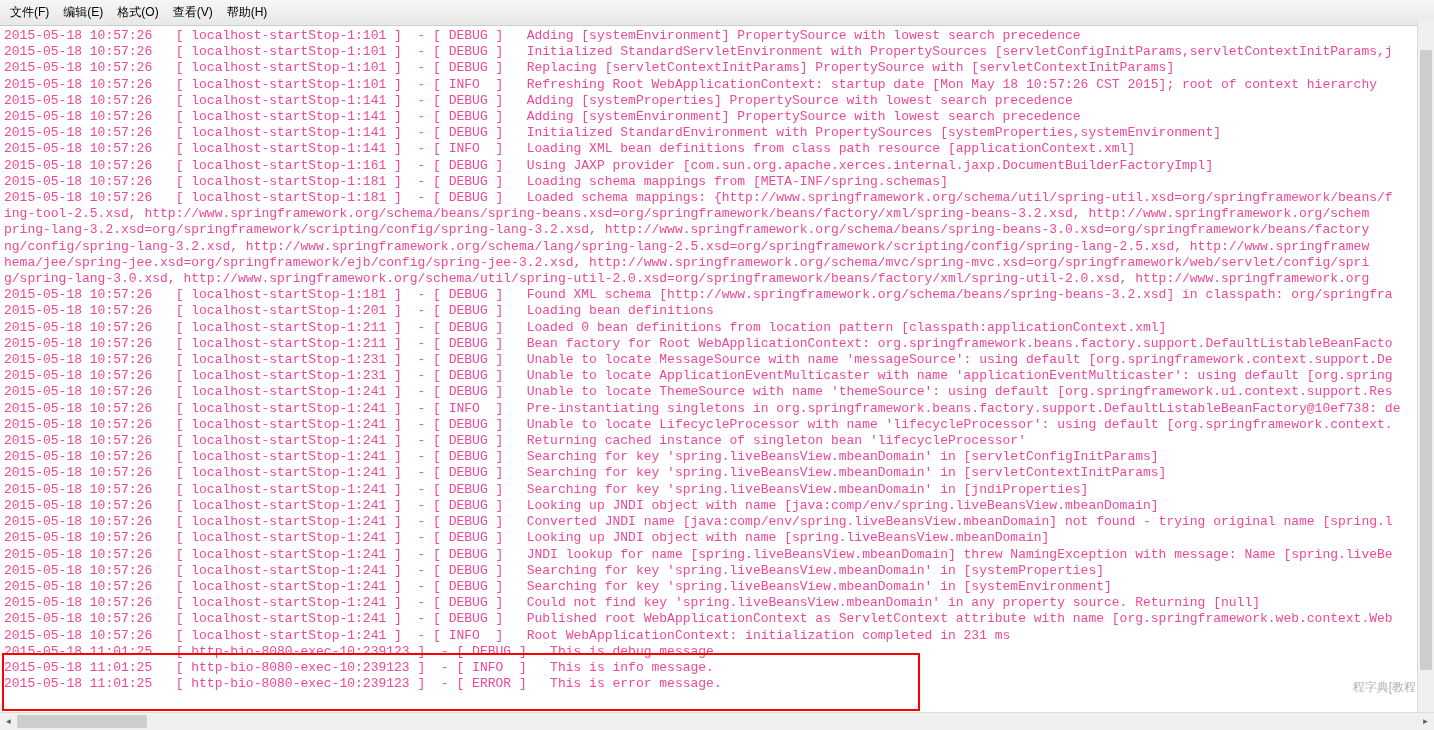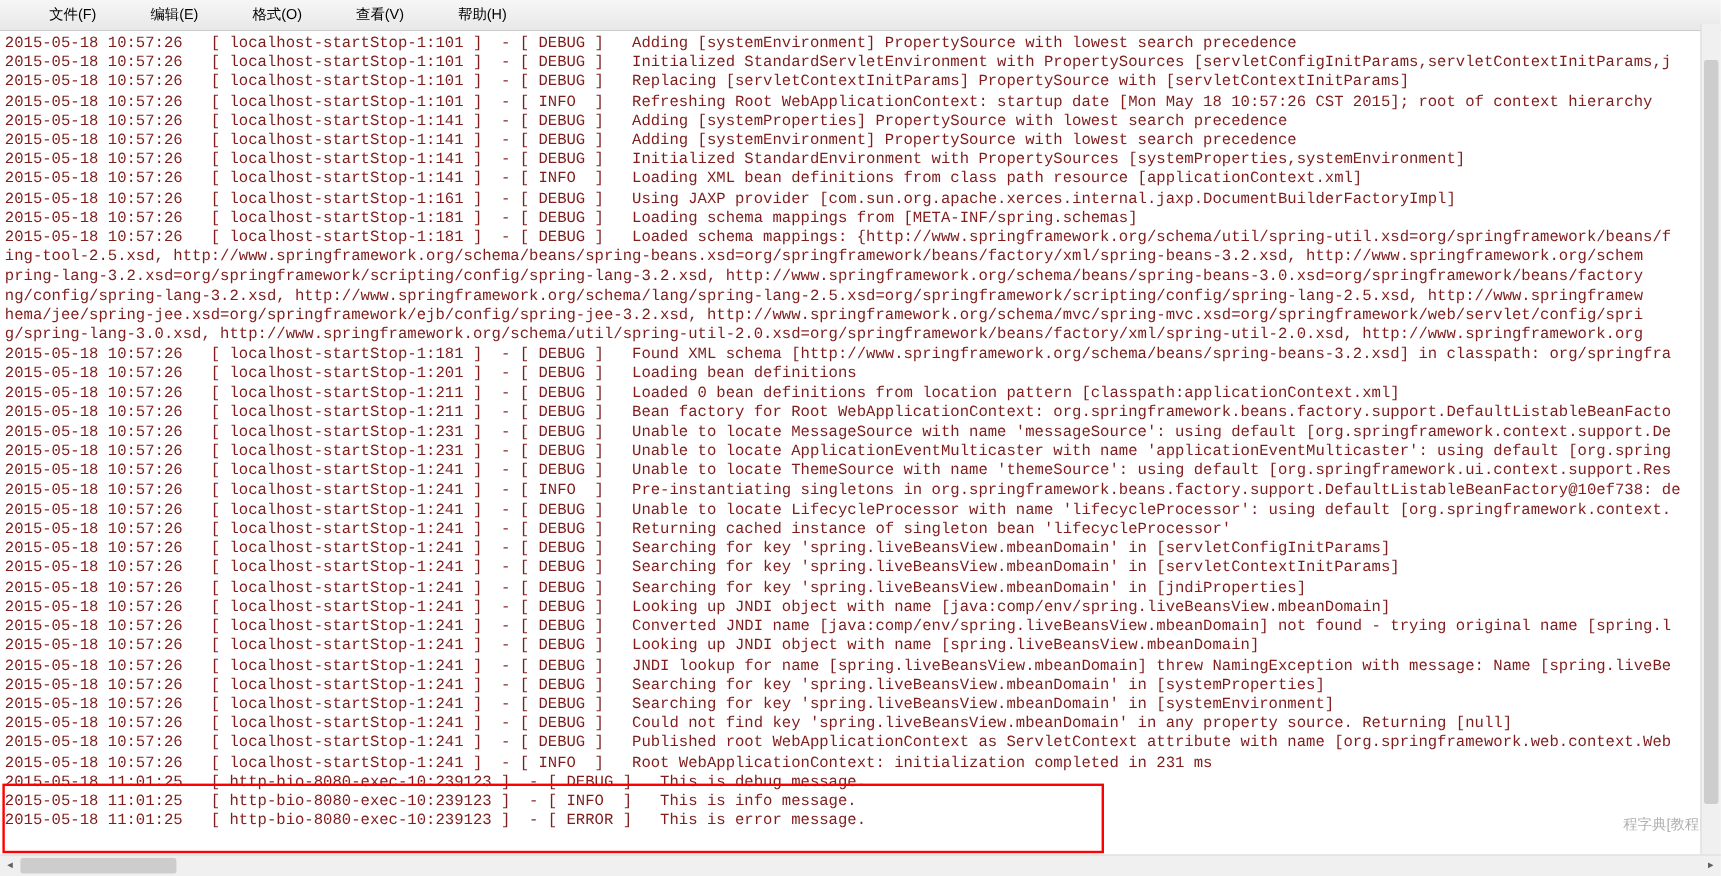--- a/index.html
+++ b/index.html
@@ -16,36 +16,35 @@
   border-bottom: 1px solid #ccc;
   padding: 2px 4px;
   font-family: "Microsoft YaHei", "SimSun", sans-serif;
   font-size: 12px;
   display: flex;
   gap: 2px;
 }
 .menubar span {
   padding: 2px 6px;
   cursor: default;
-  margin-left: 31px;
 }
 .content-wrap {
   position: relative;
   width: 100%;
   height: calc(100% - 38px);
   overflow: hidden;
   background: #fff;
 }
 .log-area {
   white-space: pre;
   font-family: "Courier New", "Consolas", monospace;
   font-size: 13px;
   line-height: 16.2px;
   padding: 2px 4px;
-  color: #7f1d1d;
+  color: #ec4899;
   letter-spacing: 0;
 }
 .highlight-box {
   position: absolute;
   border: 2px solid #ff0000;
   left: 2px;
   top: 627px;
   width: 918px;
   height: 58px;
   pointer-events: none;

